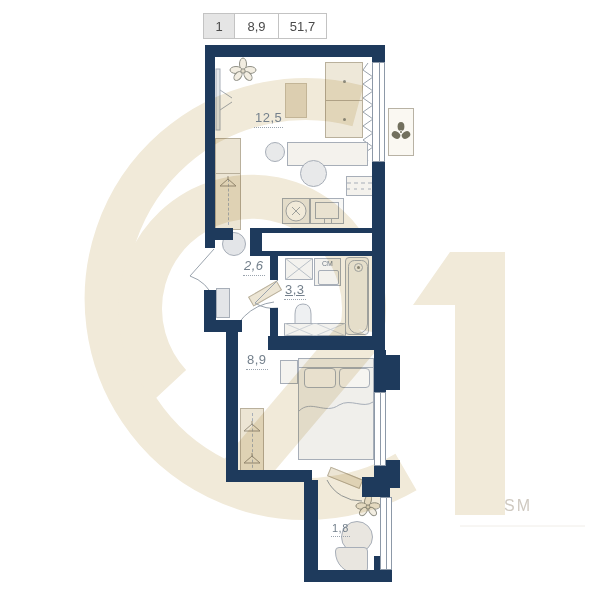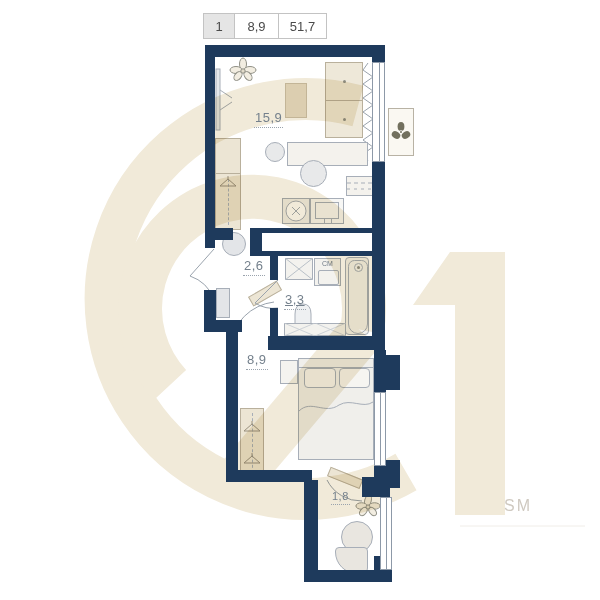--- a/index.html
+++ b/index.html
@@ -240,28 +240,28 @@
       <div class="mull"></div>
     </div>
   <div class="window" style="left:374px;top:392px;width:12px;height:74px;">
       <div class="mull"></div>
     </div>
   <div class="window" style="left:380px;top:497px;width:12px;height:73px;">
       <div class="mull"></div>
     </div>
 
   <div class="rlabel" style="left:254px;top:110px;">
-    <span>15,9</span>
-  </div>
-  <div class="rlabel" style="left:243px;top:258px;">
+    <span>12,5</span>
+  </div>
+  <div class="rlabel" style="left:243px;top:258px;font-style:italic;">
     <span>2,6</span>
   </div>
-  <div class="rlabel" style="left:284px;top:292px;text-decoration:underline;">
+  <div class="rlabel" style="left:284px;top:282px;text-decoration:underline;">
     <span>3,3</span>
   </div>
   <div class="rlabel" style="left:246px;top:352px;">
     <span>8,9</span>
   </div>
-  <div class="rlabel small" style="left:331px;top:490px;">
+  <div class="rlabel small" style="left:331px;top:522px;">
     <span>1,8</span>
   </div>
 
 </div>
 
 </body></html>

